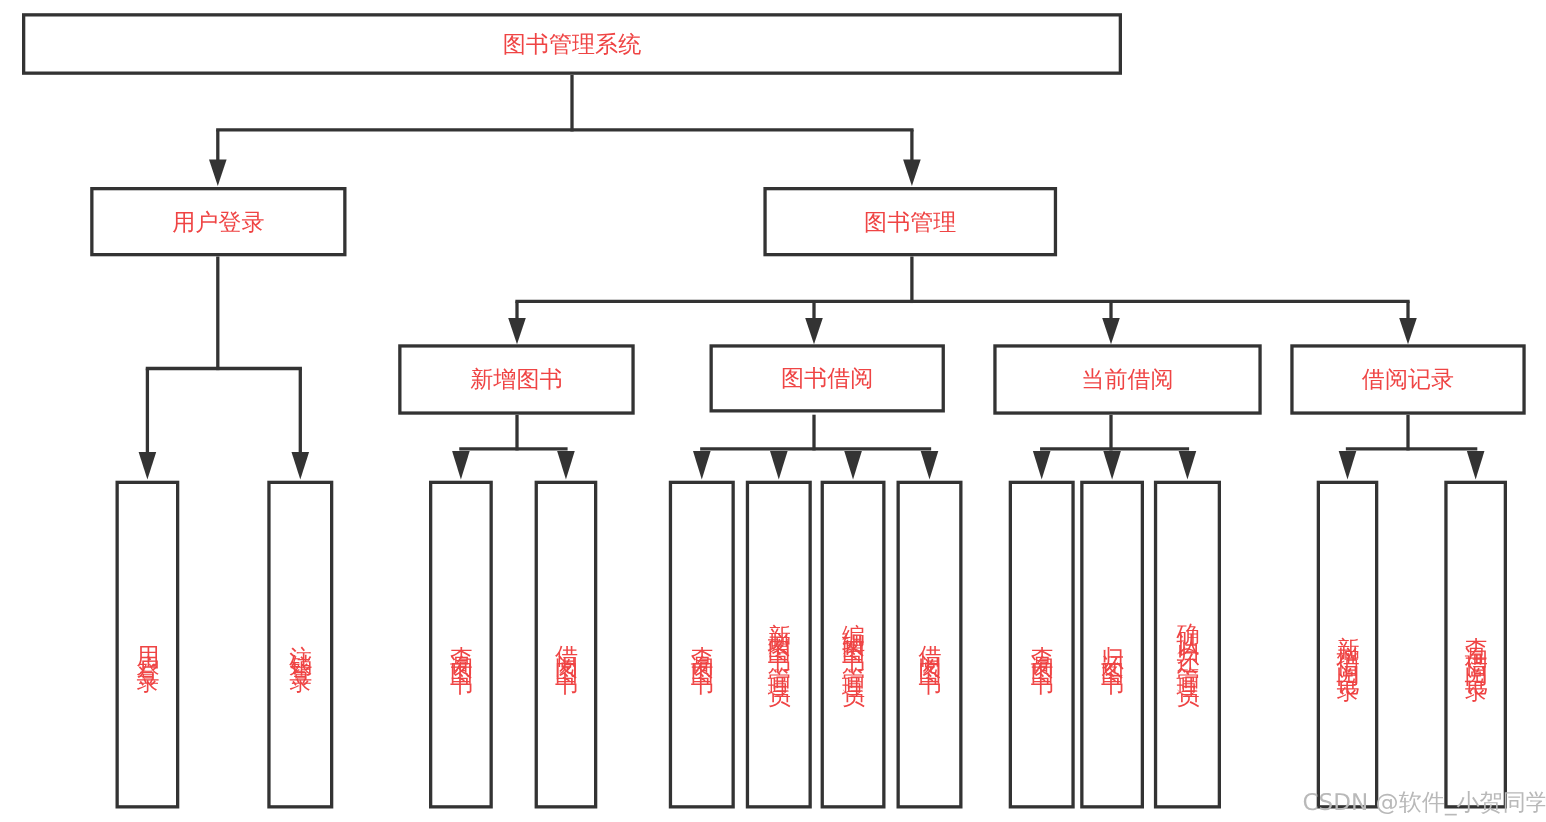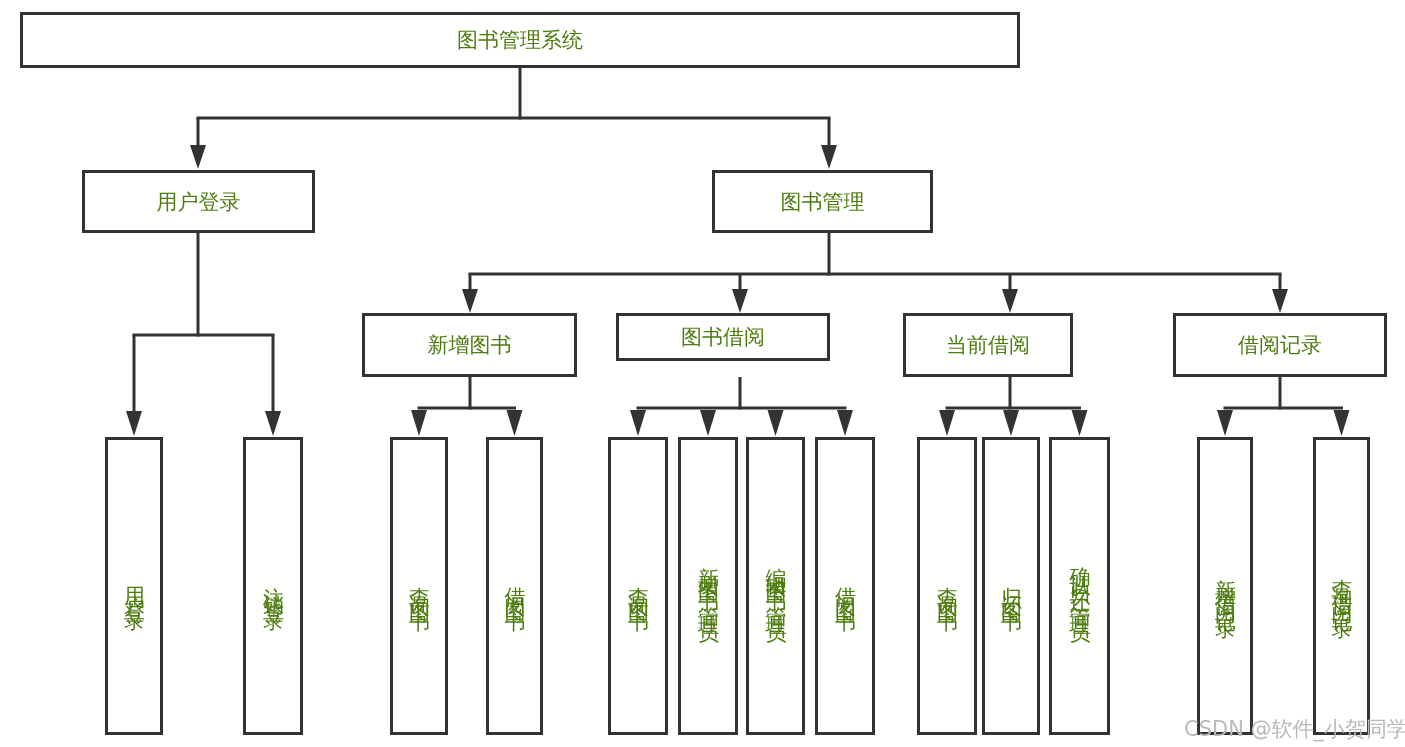--- a/index.html
+++ b/index.html
@@ -18,21 +18,21 @@
     pointer-events: none;
   }
   .node {
     position: absolute;
     box-sizing: border-box;
     border: 3px solid #333333;
     background: #ffffff;
     display: flex;
     align-items: center;
     justify-content: center;
-    color: #4d7c0f;
+    color: #ef4444;
     font-size: 21px;
     z-index: 2;
   }
   .vnode span {
     writing-mode: vertical-rl;
     text-orientation: mixed;
     letter-spacing: 8px;
     line-height: 1;
     white-space: nowrap;
   }
@@ -102,31 +102,31 @@
     <polygon points="1333.5,410 1349.5,410 1341.5,436" stroke="none"></polygon>
   </svg>
 
   <div class="node" style="left:20px;top:12px;width:1000px;height:56px">
     <span>图书管理系统</span>
   </div>
 
   <div class="node" style="left:82px;top:170px;width:233px;height:63px">
     <span>用户登录</span>
   </div>
-  <div class="node" style="left:712px;top:170px;width:221px;height:63px">
+  <div class="node" style="left:694px;top:170px;width:267px;height:63px">
     <span>图书管理</span>
   </div>
 
   <div class="node" style="left:362px;top:313px;width:215px;height:64px">
     <span>新增图书</span>
   </div>
-  <div class="node" style="left:616px;top:313px;width:214px;height:48px">
+  <div class="node" style="left:645px;top:313px;width:214px;height:62px">
     <span>图书借阅</span>
   </div>
-  <div class="node" style="left:903px;top:313px;width:170px;height:64px">
+  <div class="node" style="left:903px;top:313px;width:244px;height:64px">
     <span>当前借阅</span>
   </div>
   <div class="node" style="left:1173px;top:313px;width:214px;height:64px">
     <span>借阅记录</span>
   </div>
 
   <div class="node vnode" style="left:105px;top:437px;width:58px;height:298px">
     <span>用户登录</span>
   </div>
   <div class="node vnode" style="left:243px;top:437px;width:60px;height:298px">

